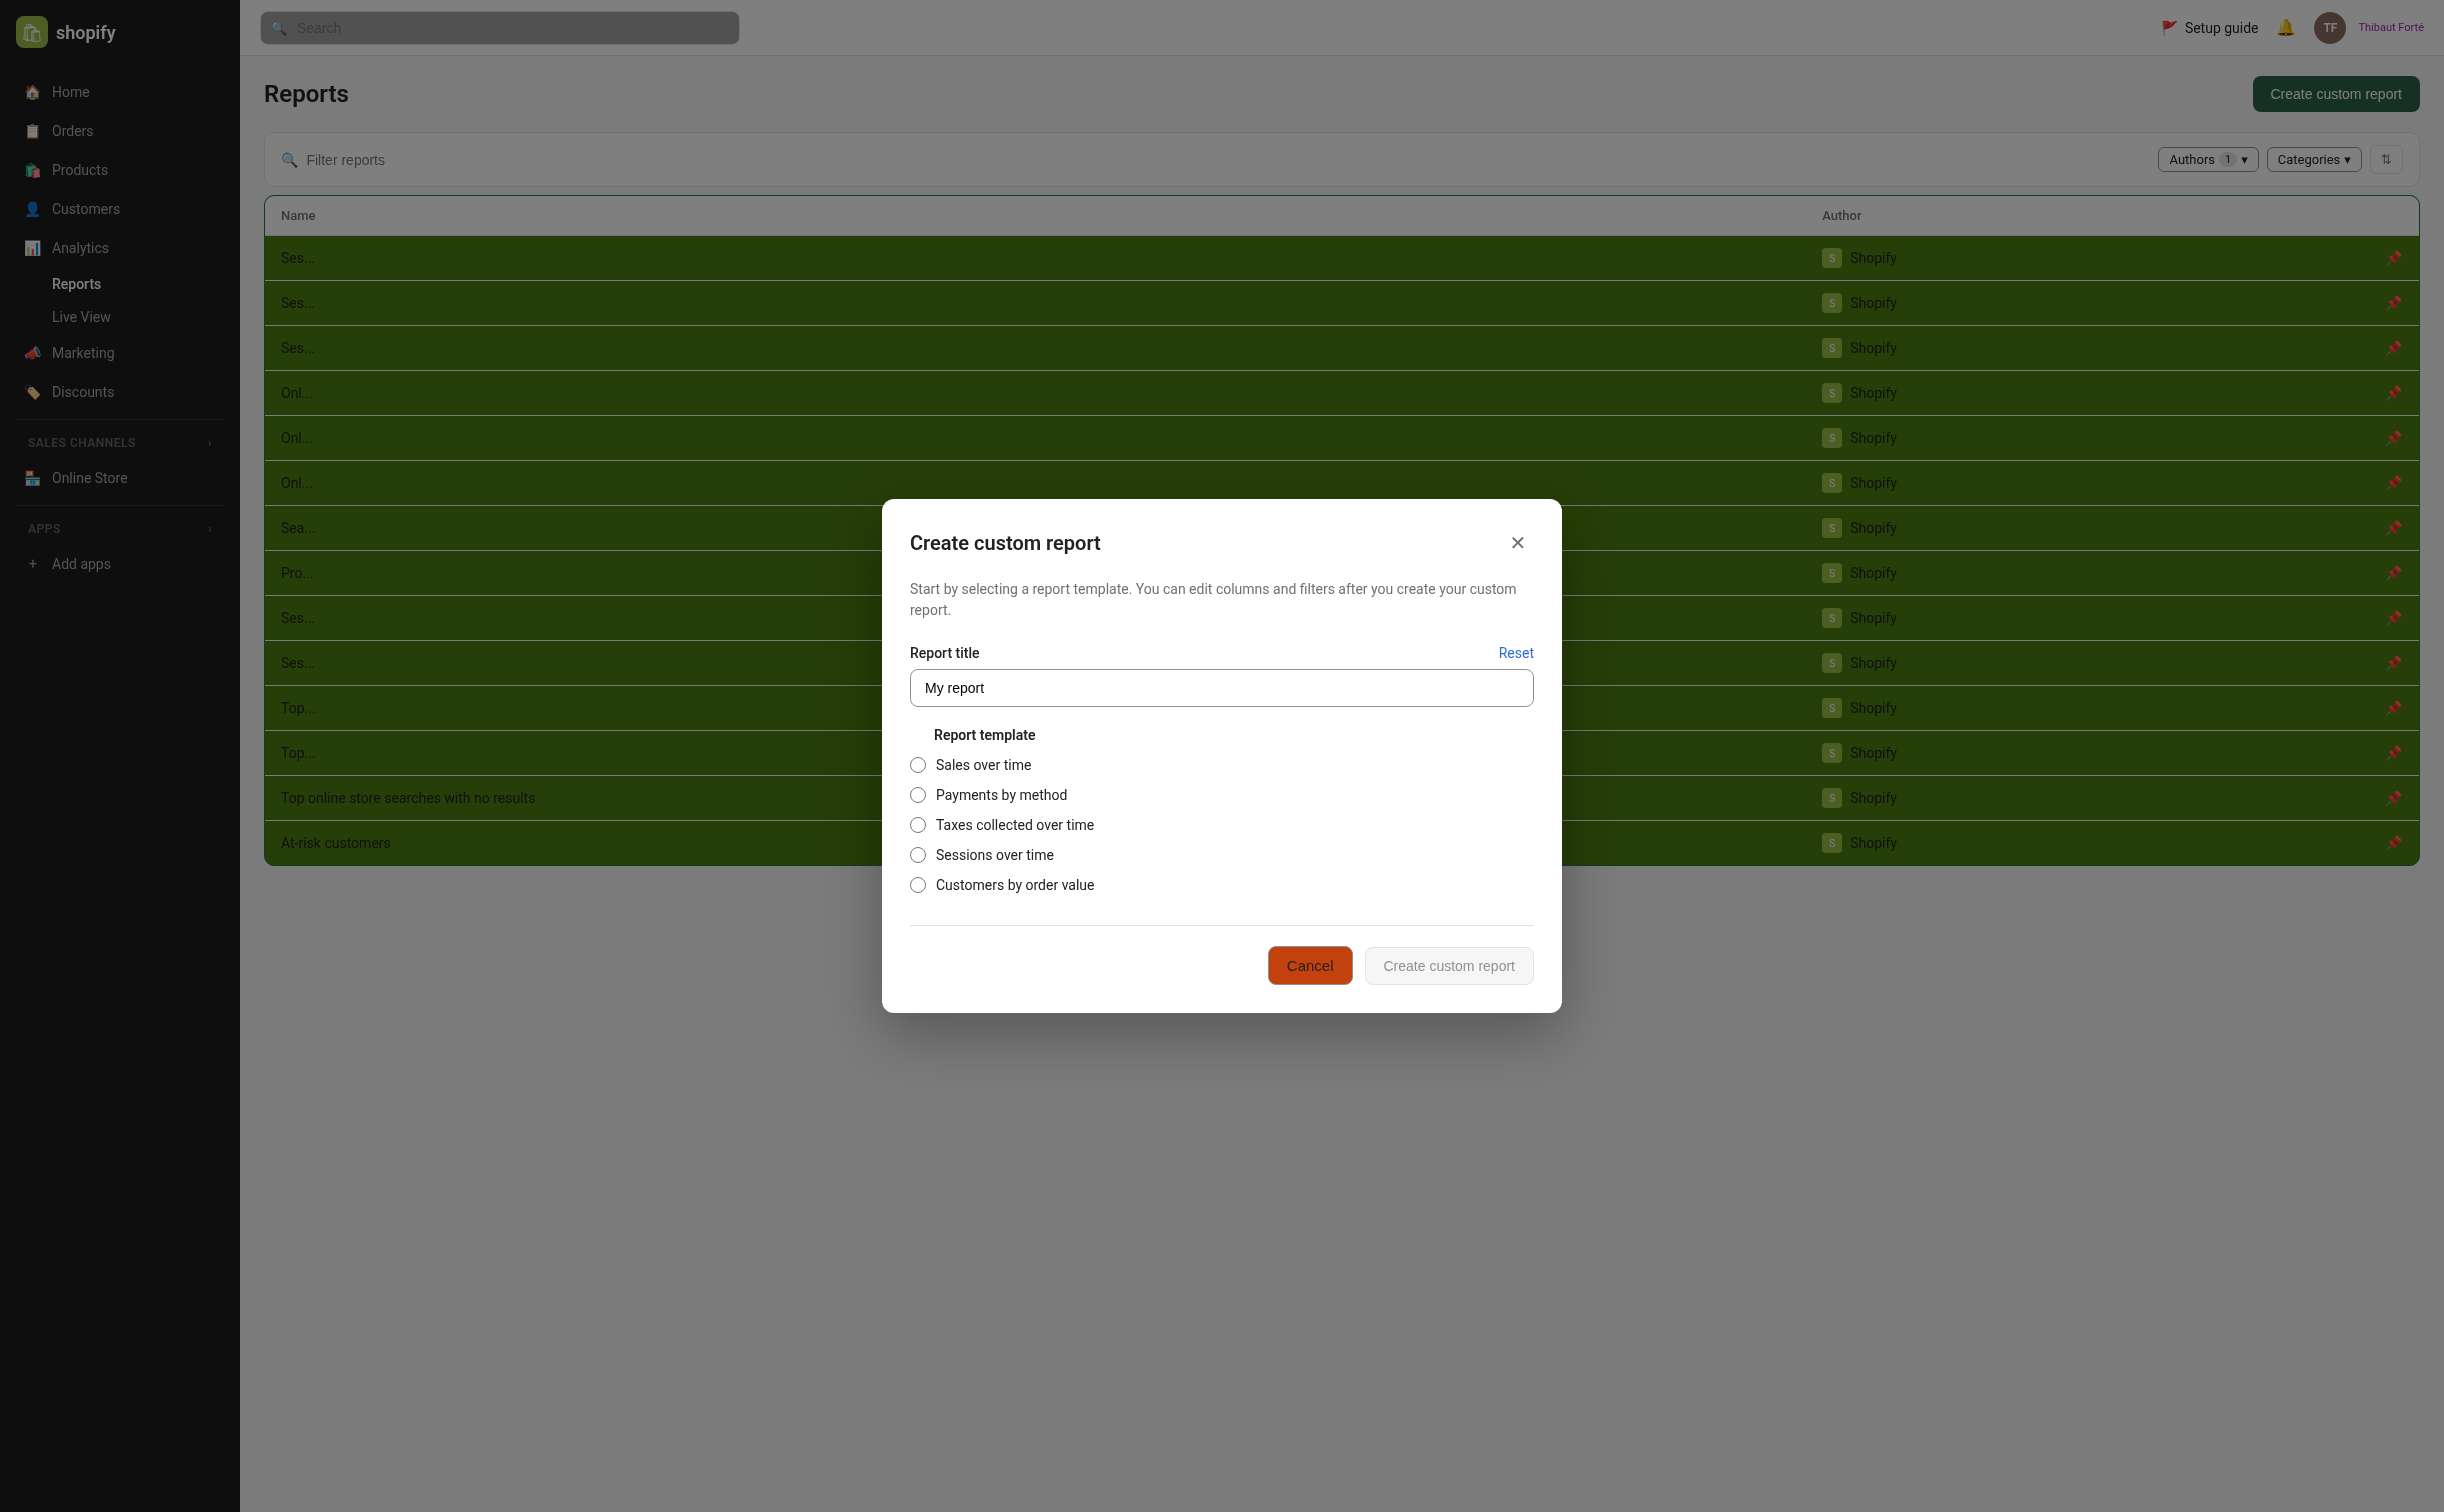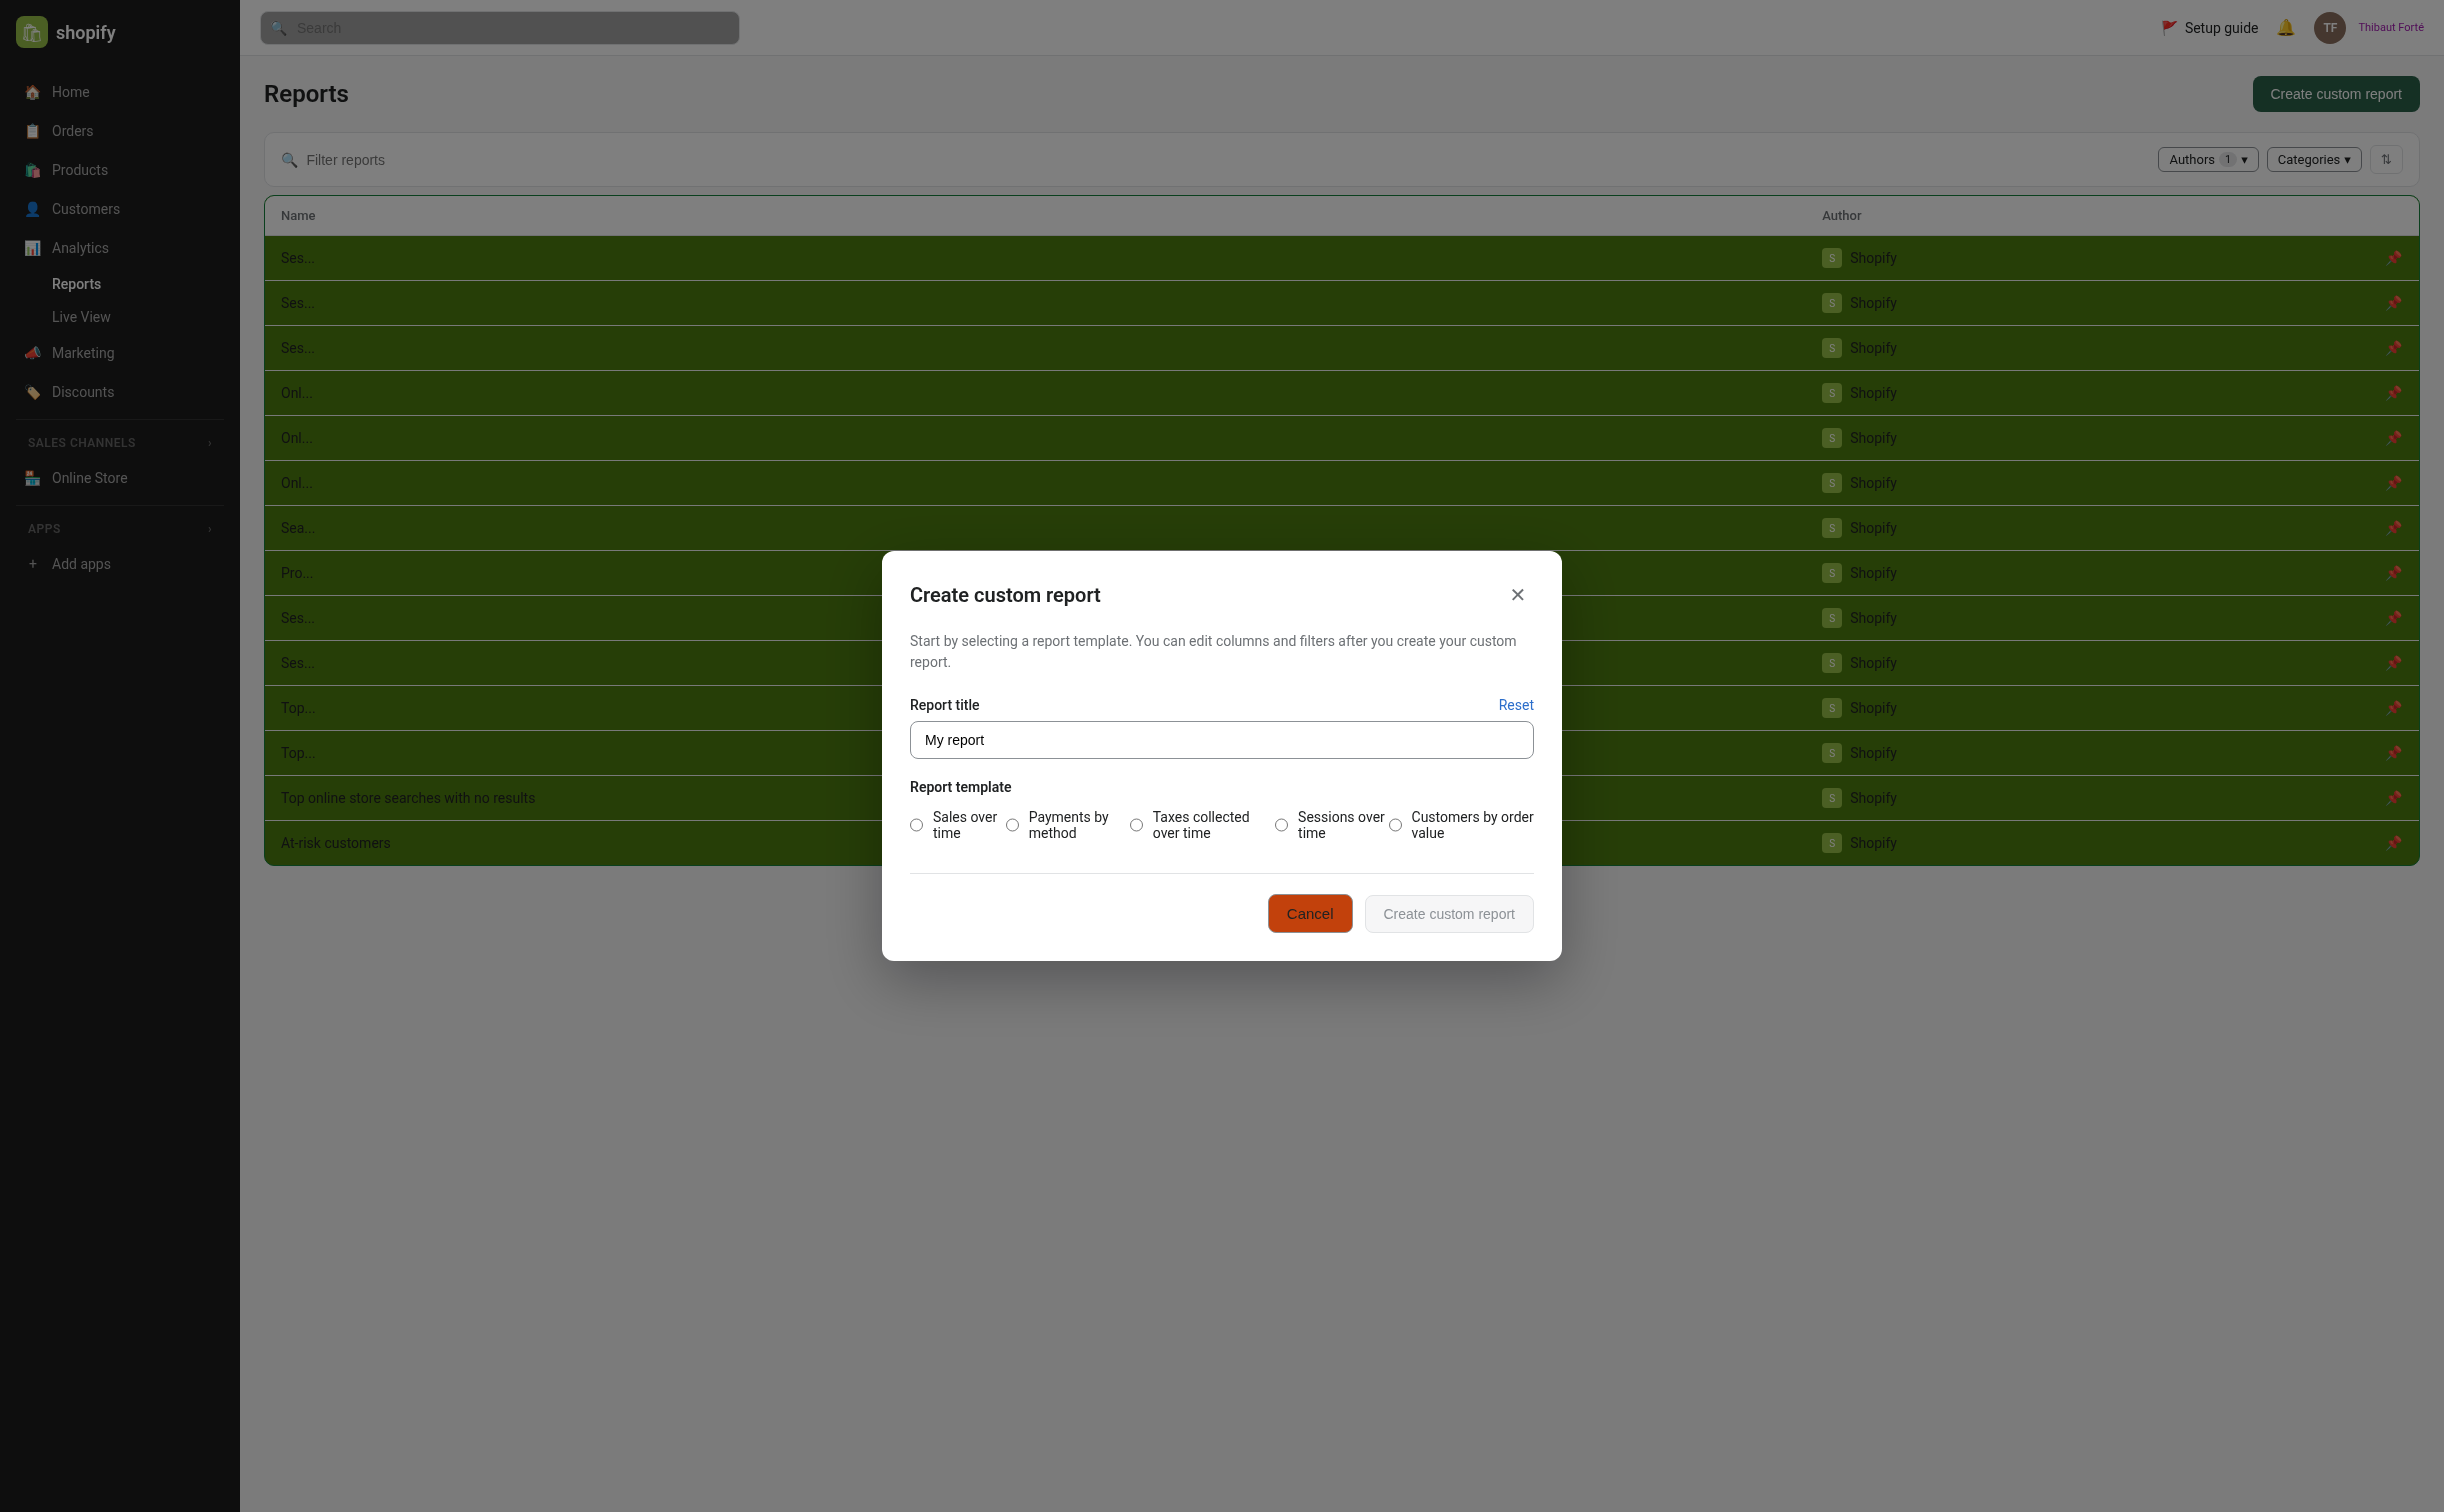--- a/index.html
+++ b/index.html
@@ -63,22 +63,22 @@
     .overlay { position: fixed; top: 0; left: 0; right: 0; bottom: 0; background: rgba(0,0,0,0.5); z-index: 100; display: flex; align-items: center; justify-content: center; }
     .modal { background: white; border-radius: 12px; width: 680px; max-width: 95vw; padding: 28px; position: relative; box-shadow: 0 20px 60px rgba(0,0,0,0.3); }
     .modal-header { display: flex; align-items: center; justify-content: space-between; margin-bottom: 20px; }
     .modal-title { font-size: 20px; font-weight: 600; color: #202223; }
     .close-btn { background: none; border: none; font-size: 20px; cursor: pointer; color: #6d7175; width: 32px; height: 32px; display: flex; align-items: center; justify-content: center; border-radius: 6px; }
     .modal-description { color: #6d7175; font-size: 14px; line-height: 1.5; margin-bottom: 24px; }
     .form-group { margin-bottom: 20px; }
     .form-label { display: flex; align-items: center; justify-content: space-between; font-size: 14px; font-weight: 500; color: #202223; margin-bottom: 8px; }
     .reset-link { color: #2c6ecb; text-decoration: none; font-size: 14px; font-weight: 400; cursor: pointer; }
     .form-input { width: 100%; padding: 10px 14px; border: 1px solid #8c9196; border-radius: 8px; font-size: 14px; outline: none; }
-    .template-section-title { font-size: 14px; font-weight: 600; color: #202223; margin-bottom: 14px; }
-    .radio-list { display: flex; flex-direction: row; }
+    .template-section-title { font-size: 14px; font-weight: 600; color: #202223; margin-bottom: 14px; margin-left: 24px; }
+    .radio-list { display: flex; flex-direction: column; gap: 14px; }
     .radio-item { display: flex; align-items: center; gap: 10px; cursor: pointer; }
     .radio-input { width: 16px; height: 16px; cursor: pointer; accent-color: #2c6ecb; }
     .radio-label { font-size: 14px; color: #202223; }
     .modal-footer { display: flex; align-items: center; justify-content: flex-end; gap: 12px; margin-top: 32px; padding-top: 20px; border-top: 1px solid #e1e3e5; }
     .btn-cancel { background: #c2410c; border: 1px solid #8c9196; color: #202223; padding: 10px 18px; border-radius: 8px; font-size: 15px; cursor: pointer; }
     .btn-create { background: #f6f6f7; border: 1px solid #e1e3e5; color: #8c9196; padding: 10px 18px; border-radius: 8px; font-size: 14px; cursor: not-allowed; }
 
     .sidebar-divider { height: 1px; background: rgba(255,255,255,0.1); margin: 8px 16px; }
   </style>
 </head>

